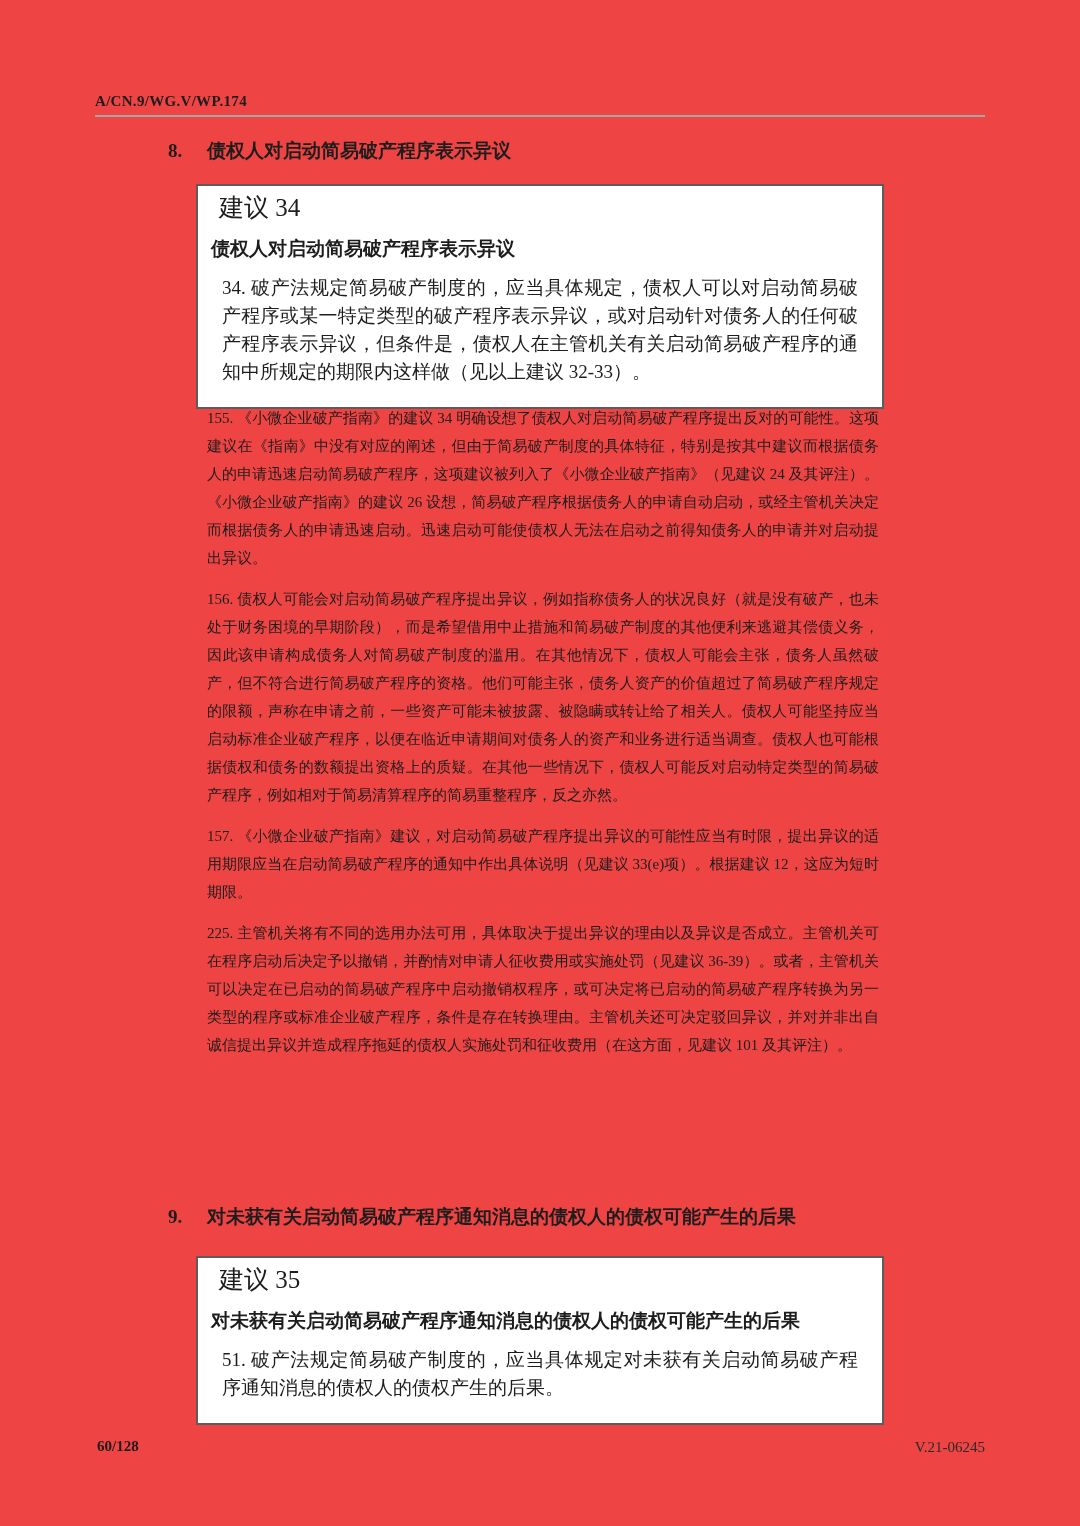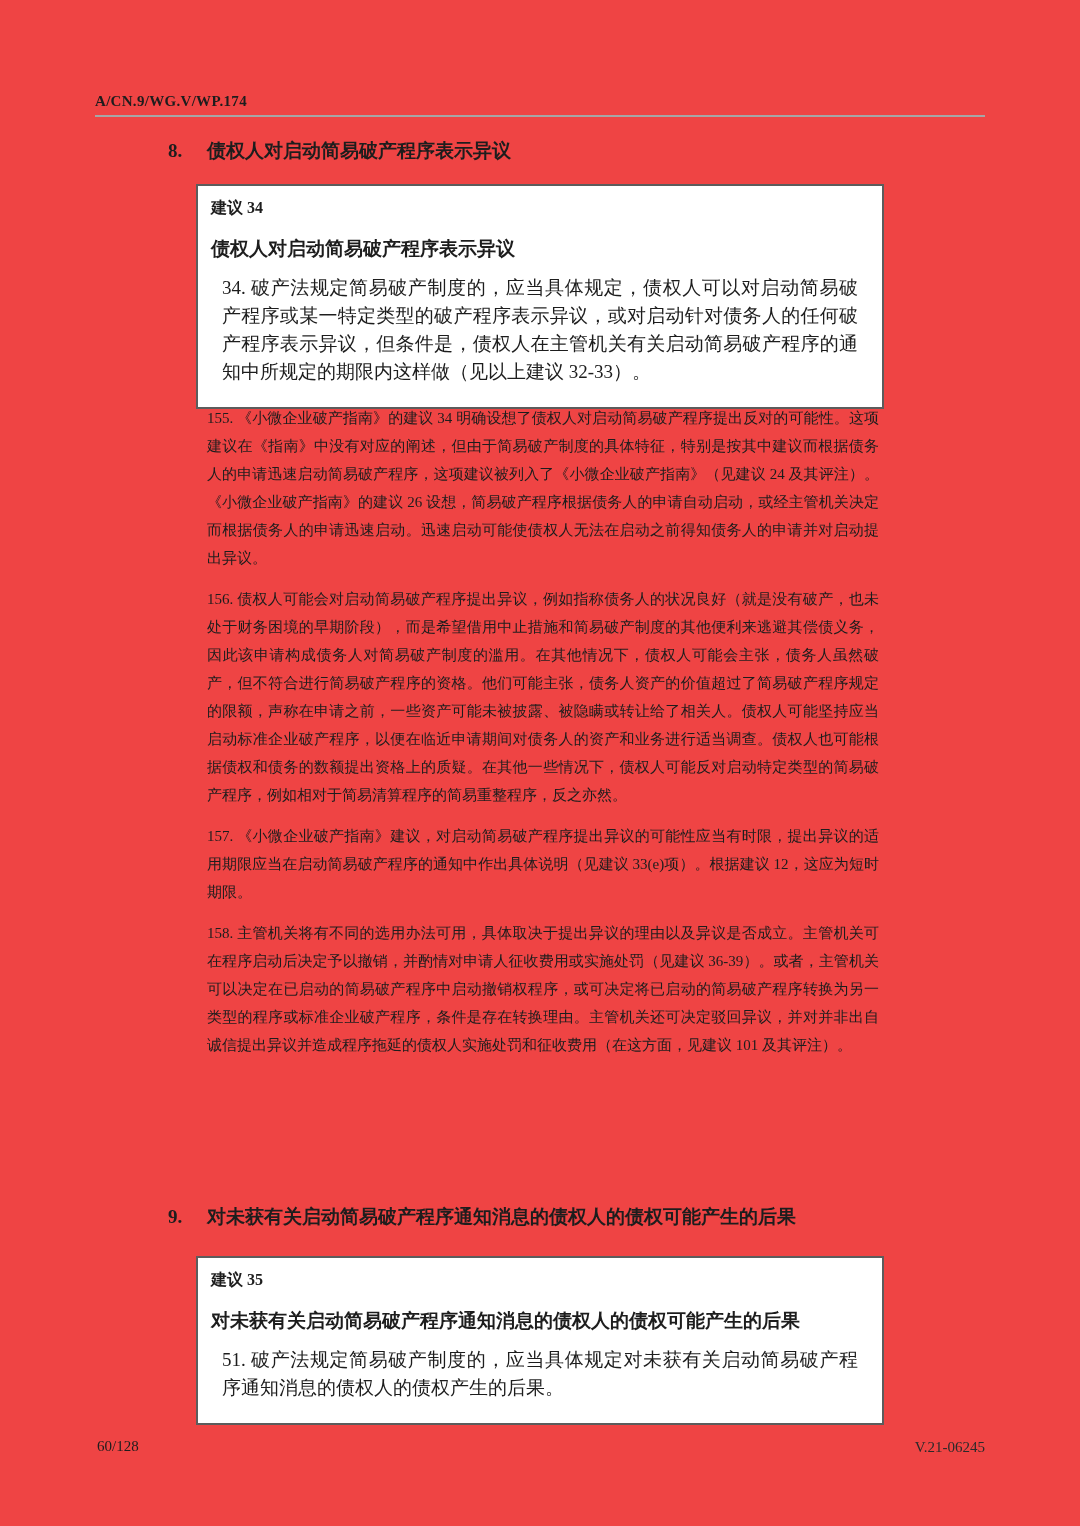--- a/index.html
+++ b/index.html
@@ -27,32 +27,32 @@
   .sec-heading .sec-num { width:39px; flex:none; }
   .sec8 { top:138px; }
   .sec9 { top:1204px; }
   .rec-box {
     position:absolute; left:196px; width:688px;
     box-sizing:border-box; border:2px solid #5c5c5c;
     padding:9px 13px 10px 13px; background:#ffffff;
   }
   .box34 { top:184px; }
   .box35 { top:1256px; }
-  .rec-label { font-weight:bold; font-size:16px; line-height:26px; margin:0 0 15px 0; }
+  .rec-label { font-weight:normal; font-size:25px; line-height:26px; margin:0 0 15px 8px; }
   .rec-title { font-weight:bold; font-size:19px; line-height:26px; margin:0 0 12px 0; }
   .rec-body  { margin:11px; font-size:19px; line-height:28px; text-align:justify; }
   .paras {
     position:absolute; left:207px; top:404px; width:672px;
     font-size:15px; line-height:28px; text-align:justify;
   }
   .paras p { margin:0 0 13px 0; }
   .paras p:last-child { margin-bottom:0; }
   .footer-page {
     position:absolute; left:97px; top:1438px;
-    font-size:15px; font-weight:normal;
+    font-size:15px; font-weight:bold;
   }
   .footer-code {
     position:absolute; left:95px; top:1439px; width:890px;
     text-align:right; font-size:15px; color:#2a2a2a;
   }
 </style>
 </head>
 <body>
 
 <div class="page">
@@ -69,21 +69,21 @@
   <div class="rec-box box34">
     <div class="rec-label">建议 34</div>
     <div class="rec-title">债权人对启动简易破产程序表示异议</div>
     <p class="rec-body">34.  破产法规定简易破产制度的，应当具体规定，债权人可以对启动简易破产程序或某一特定类型的破产程序表示异议，或对启动针对债务人的任何破产程序表示异议，但条件是，债权人在主管机关有关启动简易破产程序的通知中所规定的期限内这样做（见以上建议 32-33）。</p>
   </div>
 
   <div class="paras">
     <p>155. 《小微企业破产指南》的建议 34 明确设想了债权人对启动简易破产程序提出反对的可能性。这项建议在《指南》中没有对应的阐述，但由于简易破产制度的具体特征，特别是按其中建议而根据债务人的申请迅速启动简易破产程序，这项建议被列入了《小微企业破产指南》（见建议 24 及其评注）。《小微企业破产指南》的建议 26 设想，简易破产程序根据债务人的申请自动启动，或经主管机关决定而根据债务人的申请迅速启动。迅速启动可能使债权人无法在启动之前得知债务人的申请并对启动提出异议。</p>
     <p>156. 债权人可能会对启动简易破产程序提出异议，例如指称债务人的状况良好（就是没有破产，也未处于财务困境的早期阶段），而是希望借用中止措施和简易破产制度的其他便利来逃避其偿债义务，因此该申请构成债务人对简易破产制度的滥用。在其他情况下，债权人可能会主张，债务人虽然破产，但不符合进行简易破产程序的资格。他们可能主张，债务人资产的价值超过了简易破产程序规定的限额，声称在申请之前，一些资产可能未被披露、被隐瞒或转让给了相关人。债权人可能坚持应当启动标准企业破产程序，以便在临近申请期间对债务人的资产和业务进行适当调查。债权人也可能根据债权和债务的数额提出资格上的质疑。在其他一些情况下，债权人可能反对启动特定类型的简易破产程序，例如相对于简易清算程序的简易重整程序，反之亦然。</p>
     <p>157. 《小微企业破产指南》建议，对启动简易破产程序提出异议的可能性应当有时限，提出异议的适用期限应当在启动简易破产程序的通知中作出具体说明（见建议 33(e)项）。根据建议 12，这应为短时期限。</p>
-    <p>158. 主管机关将有不同的选用办法可用，具体取决于提出异议的理由以及异议是否成立。主管机关可在程序启动后决定予以撤销，并酌情对申请人征收费用或实施处罚（见建议 36-39）。或者，主管机关可以决定在已启动的简易破产程序中启动撤销权程序，或可决定将已启动的简易破产程序转换为另一类型的程序或标准企业破产程序，条件是存在转换理由。主管机关还可决定驳回异议，并对并非出自诚信提出异议并造成程序拖延的债权人实施处罚和征收费用（在这方面，见建议 101 及其评注）。</p>
+    <p>225. 主管机关将有不同的选用办法可用，具体取决于提出异议的理由以及异议是否成立。主管机关可在程序启动后决定予以撤销，并酌情对申请人征收费用或实施处罚（见建议 36-39）。或者，主管机关可以决定在已启动的简易破产程序中启动撤销权程序，或可决定将已启动的简易破产程序转换为另一类型的程序或标准企业破产程序，条件是存在转换理由。主管机关还可决定驳回异议，并对并非出自诚信提出异议并造成程序拖延的债权人实施处罚和征收费用（在这方面，见建议 101 及其评注）。</p>
   </div>
 
   <div class="sec-heading sec9">
     <span class="sec-num">9.</span>
     <span class="sec-title">对未获有关启动简易破产程序通知消息的债权人的债权可能产生的后果</span>
   </div>
 
   <div class="rec-box box35">
     <div class="rec-label">建议 35</div>
     <div class="rec-title">对未获有关启动简易破产程序通知消息的债权人的债权可能产生的后果</div>

